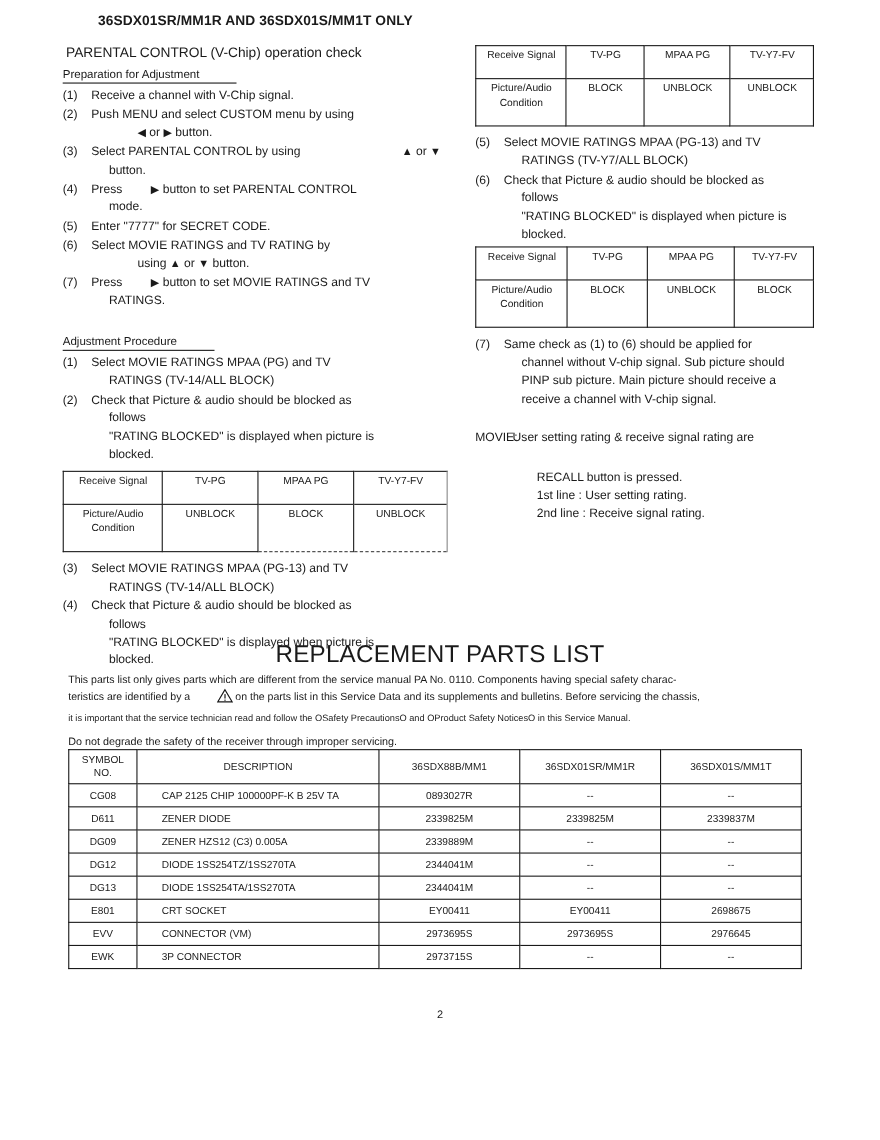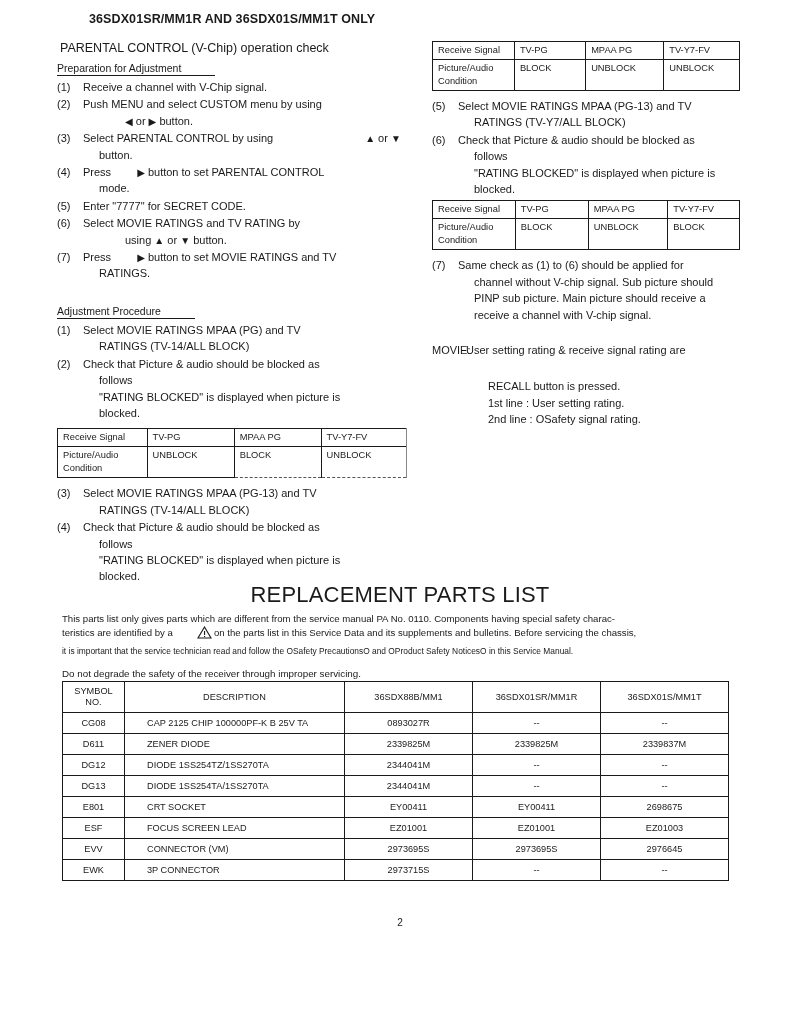--- a/index.html
+++ b/index.html
@@ -120,24 +120,25 @@
 
   
   table.vtab {
     border-collapse: collapse;
     table-layout: fixed;
     font-size: 9.3px;
     margin: 7px 0 7px 0;
   }
   table.vtab td {
     border: 1px solid #1a1a1a;
-    padding: 2px 4px 2px 5px;
+    padding: 2px 4px 14px 5px;
     vertical-align: top;
     line-height: 12.6px;
     height: 13px;
+    text-align: center;
   }
   table.vtab td.c0 { width: 84px; }
   table.vtab td.c1 { width: 83px; }
   table.vtab td.c2 { width: 85px; }
   table.vtab td.c3 { width: 81px; }
   table.vtab tr.body td { height: 26px; }
   table.vtab.faded td.c2,
   table.vtab.faded td.c3 {
     border-bottom-style: dashed;
     border-bottom-color: #555;
@@ -405,21 +406,21 @@
       </li>
     </ol>
 
     <div style="height:18px"></div>
 
     <div style="font-size:11px; line-height:16.4px; position:relative; padding-left:34px;">
       <span style="position:absolute; left:0; top:0;">MOVIE:</span>
       <span>User setting rating &amp; receive signal rating are</span>
       <span style="display:block; padding-left:22px;margin-top:20px;">RECALL button is pressed.</span>
       <span style="display:block; padding-left:22px;">1st line : User setting rating.</span>
-      <span style="display:block; padding-left:22px;">2nd line : OSafety signal rating.</span>
+      <span style="display:block; padding-left:22px;">2nd line : Receive signal rating.</span>
     </div>
   </div>
 
   <div id="parts-title">REPLACEMENT PARTS LIST</div>
 
   <div id="parts-intro">
     <p>This parts list only gives parts which are different from the service manual PA No. 0110. Components having special safety charac-</p>
     <p>
       <span>teristics are identified by a</span><span class="spacer-tri"></span><span class="warn-tri"><svg width="15" height="13" viewBox="0 0 15 13">
             <polygon points="7.5,1 14,12 1,12" fill="none" stroke="#1a1a1a" stroke-width="1.1"></polygon>
@@ -460,20 +461,27 @@
           <td>--</td>
         </tr>
         <tr>
           <td>D611</td>
           <td class="desc">ZENER DIODE</td>
           <td>2339825M</td>
           <td>2339825M</td>
           <td>2339837M</td>
         </tr>
         <tr>
+          <td>DG09</td>
+          <td class="desc">ZENER HZS12 (C3) 0.005A</td>
+          <td>2339889M</td>
+          <td>--</td>
+          <td>--</td>
+        </tr>
+        <tr>
           <td>DG12</td>
           <td class="desc">DIODE 1SS254TZ/1SS270TA</td>
           <td>2344041M</td>
           <td>--</td>
           <td>--</td>
         </tr>
         <tr>
           <td>DG13</td>
           <td class="desc">DIODE 1SS254TA/1SS270TA</td>
           <td>2344041M</td>
@@ -481,27 +489,20 @@
           <td>--</td>
         </tr>
         <tr>
           <td>E801</td>
           <td class="desc">CRT SOCKET</td>
           <td>EY00411</td>
           <td>EY00411</td>
           <td>2698675</td>
         </tr>
         <tr>
-          <td>ESF</td>
-          <td class="desc">FOCUS SCREEN LEAD</td>
-          <td>EZ01001</td>
-          <td>EZ01001</td>
-          <td>EZ01003</td>
-        </tr>
-        <tr>
           <td>EVV</td>
           <td class="desc">CONNECTOR (VM)</td>
           <td>2973695S</td>
           <td>2973695S</td>
           <td>2976645</td>
         </tr>
         <tr>
           <td>EWK</td>
           <td class="desc">3P CONNECTOR</td>
           <td>2973715S</td>

